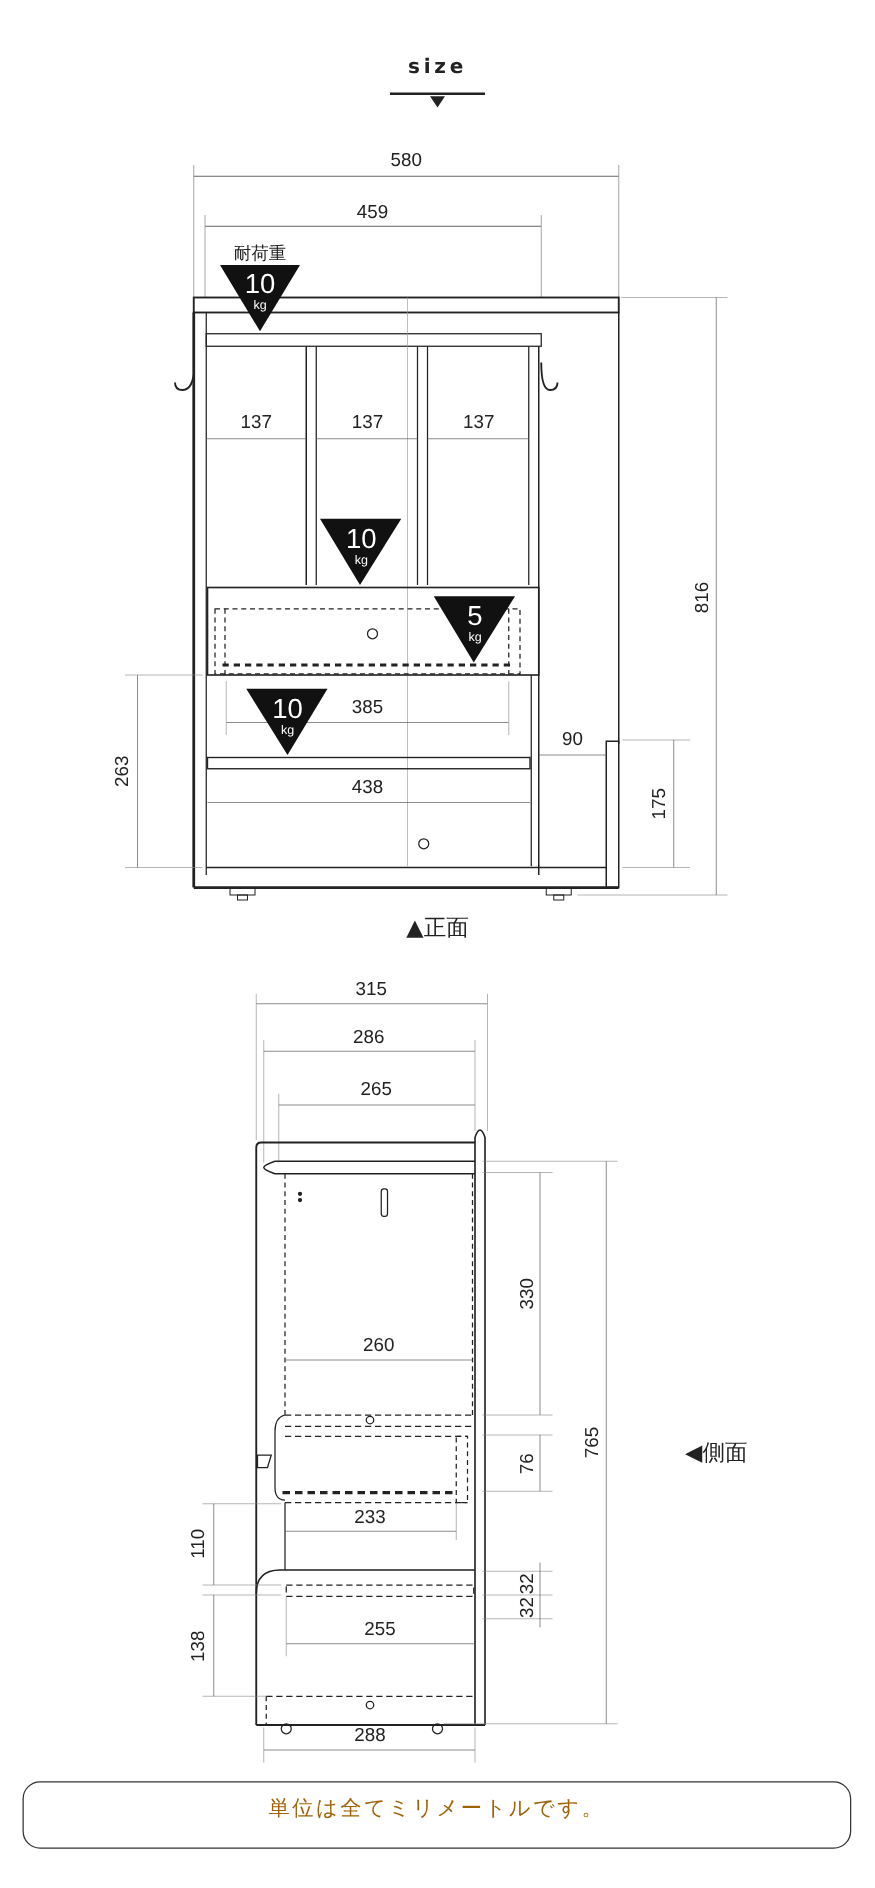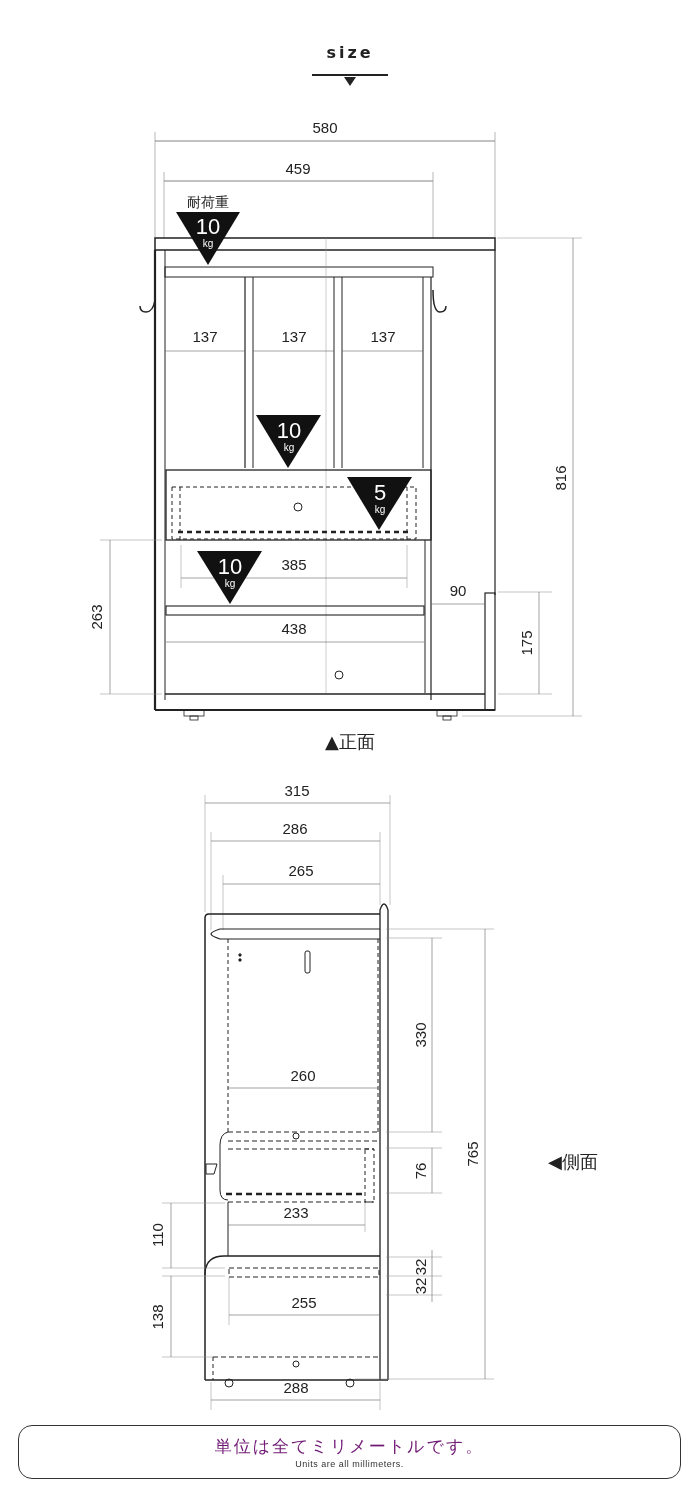--- a/index.html
+++ b/index.html
@@ -5,21 +5,21 @@
   html, body { margin:0; padding:0; background:#ffffff; }
   body { width:700px; height:1510px; position:relative; overflow:hidden; font-family:"Liberation Sans", sans-serif; color:#1a1a1a; }
   svg { position:absolute; left:0; top:0; }
   .dim { font-family:"Liberation Sans", sans-serif; font-size:15px; fill:#222; }
   .ttl { font-family:"DejaVu Sans", sans-serif; font-size:16px; font-weight:bold; letter-spacing:3px; fill:#222; }
   .view { font-family:"DejaVu Sans", sans-serif; font-size:18px; fill:#222; }
   .kgnum { font-family:"Liberation Sans", sans-serif; font-size:22px; fill:#fff; }
   .kgu { font-family:"Liberation Sans", sans-serif; font-size:10px; fill:#fff; }
   .load { font-family:"DejaVu Sans", sans-serif; font-size:14px; fill:#222; }
   .note-box { position:absolute; left:18px; top:1425px; width:663px; height:54px; border:1px solid #333; border-radius:14px; box-sizing:border-box; text-align:center; }
-  .note-jp { font-family:"DejaVu Sans", sans-serif; font-size:17px; letter-spacing:2px; margin-top:9px; color:#701a75; }
+  .note-jp { font-family:"DejaVu Sans", sans-serif; font-size:17px; letter-spacing:2px; margin-top:9px; color:#a16207; }
   .note-en { font-family:"Liberation Sans", sans-serif; font-size:9px; color:#333; letter-spacing:0.5px; margin-top:1px; }
 </style>
 </head>
 <body>
 
 <svg width="700" height="1420" viewBox="0 0 700 1420">
   <defs>
     <g id="dot">
         <circle r="1.6" fill="#333"></circle>
       </g>
@@ -233,14 +233,13 @@
   <text x="0" y="0" text-anchor="middle" class="dim" transform="translate(426,1267) rotate(-90)">32</text>
   <text x="0" y="0" text-anchor="middle" class="dim" transform="translate(426,1286) rotate(-90)">32</text>
   <text x="304" y="1308" text-anchor="middle" class="dim">255</text>
   <text x="0" y="0" text-anchor="middle" class="dim" transform="translate(163,1317) rotate(-90)">138</text>
   <text x="296" y="1393" text-anchor="middle" class="dim">288</text>
   <text x="573" y="1168" text-anchor="middle" class="view">◀側面</text>
 </svg>
 
 <div class="note-box">
   <div class="note-jp">単位は全てミリメートルです。</div>
-  <div class="note-en">Units are all millimeters.</div>
 </div>
 
 </body></html>

